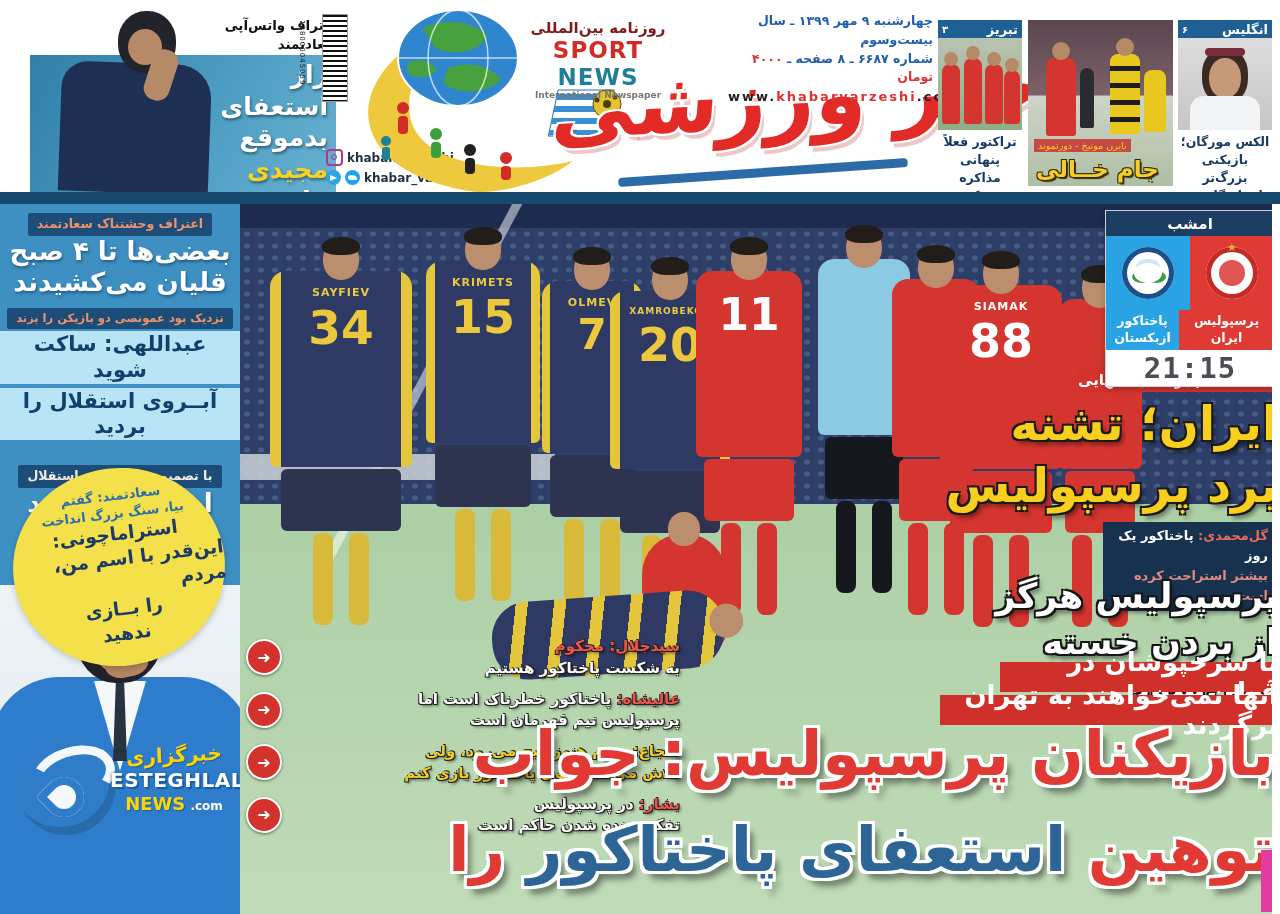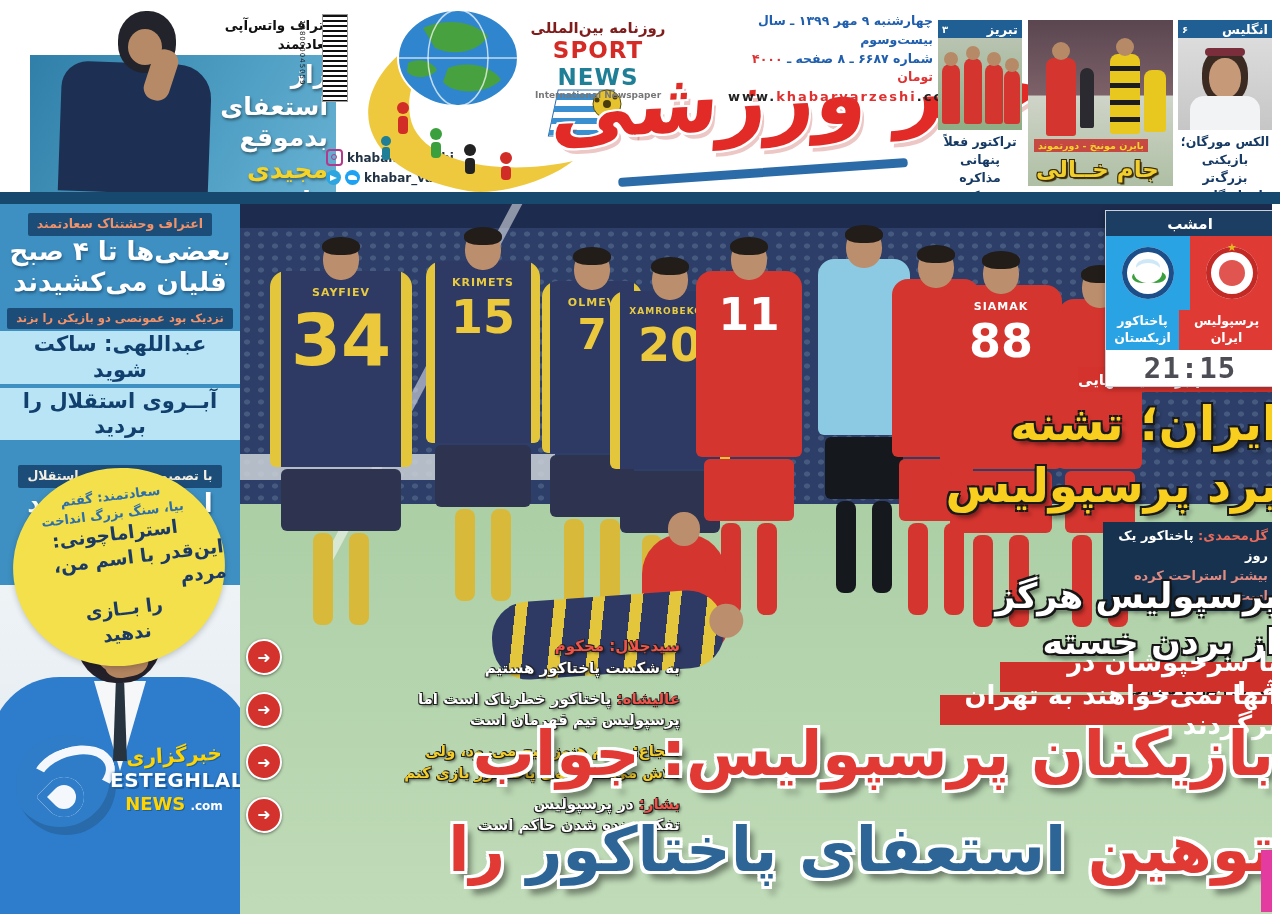--- a/index.html
+++ b/index.html
@@ -43,21 +43,21 @@
   .dateblock .url{direction:ltr;letter-spacing:2px;font-size:13px;color:#222;font-weight:900}
   .dateblock .url .mid{color:#e03131}
   
   .tr-box{top:20px;background:#fff}
   .tr-head{height:18px;background:#1f5f94;color:#fff;font-weight:900;font-size:13px;display:flex;flex-direction:row-reverse;justify-content:space-between;align-items:center;padding:0 4px}
   .tr-head .pg{font-size:10px;font-weight:700}
   .tr-photo{position:relative;overflow:hidden}
   .tr-cap{text-align:center;font-weight:900;color:#163a63;font-size:12.5px;line-height:1.45;padding-top:3px}
   .mini{position:absolute;border-radius:8px 8px 3px 3px}
   .mini .mh{position:absolute;left:50%;transform:translateX(-50%);top:-12px;width:14px;height:14px;border-radius:50%;background:#b68a66}
-  .bay-k{position:absolute;left:6px;bottom:34px;background:rgba(200,30,30,.75);color:#f5d327;font-size:9.5px;font-weight:700;padding:1px 4px}
+  .bay-k{position:absolute;left:6px;bottom:34px;background:rgba(200,30,30,.75);color:#f5d327;font-size:9.5px;font-weight:400;padding:1px 4px}
   .bay-t{position:absolute;left:8px;bottom:4px;color:#f0ce2e;font-size:23px;font-weight:900;text-shadow:-1px -1px 0 #3a2b05,1px -1px 0 #3a2b05,-1px 1px 0 #3a2b05,2px 2px 1px #3a2b05;letter-spacing:1px}
   
   .sep{left:0;top:192px;width:1280px;height:12px;background:#17486e}
   
   .left-col{left:0;top:204px;width:240px;height:381px;background:#3e90c2;text-align:center}
   .chip{display:inline-block;background:#1c4d78;padding:2px 9px;font-size:12.5px;font-weight:700;border-radius:2px;line-height:1.5}
   .chip.orange{color:#f0926a}.chip.white{color:#f3ede2}
   .lc-h{color:#fff;font-weight:900;font-size:26px;line-height:1.22;text-shadow:1px 2px 3px rgba(10,40,70,.5)}
   .strip{display:inline-block;background:#b8e4f5;color:#11406e;font-weight:900;font-size:21px;padding:1px 7px;margin:2px 0;line-height:1.2}
   .bubble{left:13px;top:468px;width:212px;height:198px;background:#f4e04b;border-radius:50%;transform:rotate(-7deg);
@@ -295,21 +295,21 @@
   <div class="abs sep"></div>
 
   <div class="abs pitch">
     <div class="stands"></div>
     <div class="abs led"></div>
 
     <div class="player" style="left:30px;top:36px;width:142px">
       <div class="p-head"></div>
       <div class="p-shirt kit-pak" style="height:196px">
         <div class="p-name">SAYFIEV</div>
-        <div class="p-num" style="font-size:72px">34</div>
+        <div class="p-num" style="font-size:47px">34</div>
       </div>
       <div class="p-shorts shorts-pak"></div>
       <div class="p-legs">
           <div class="p-sock sock-pak"></div>
           <div class="p-sock sock-pak"></div>
         </div>
     </div>
 
     <div class="player" style="left:186px;top:26px;width:114px">
       <div class="p-head"></div>

